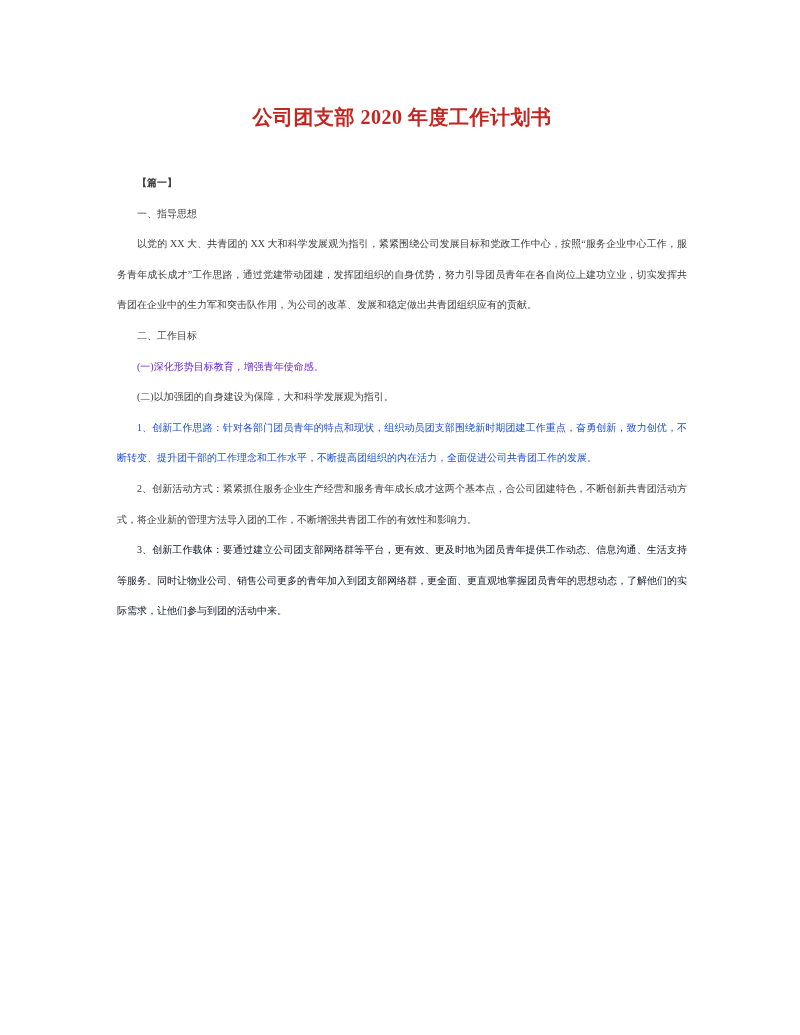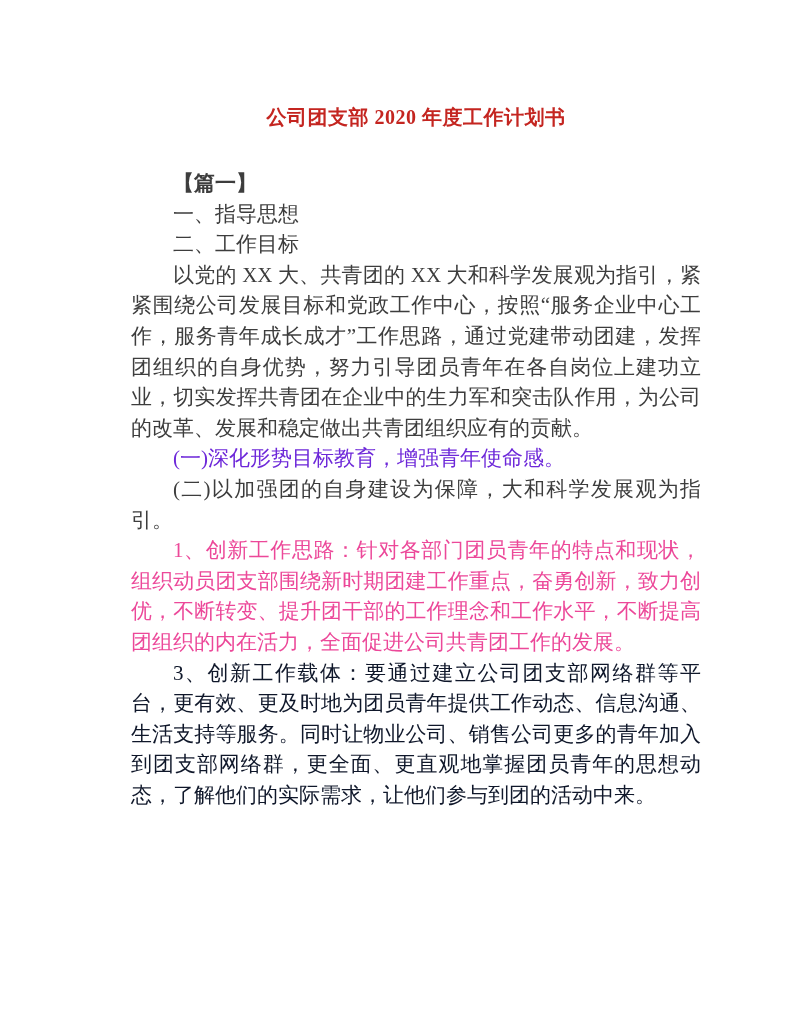--- a/index.html
+++ b/index.html
@@ -10,38 +10,38 @@
   .page {
     position: relative;
     width: 800px;
     height: 1035px;
     background: #ffffff;
     overflow: hidden;
     font-family: "Liberation Serif", "DejaVu Serif", serif;
   }
   .content {
     position: absolute;
-    left: 131px;
+    left: 117px;
     top: 102px;
     width: 570px;
   }
   .doc-title {
     margin: 0 0 36px 0;
     padding: 0;
     font-size: 20px;
     font-weight: bold;
     line-height: 30px;
     text-align: center;
     letter-spacing: 0.5px;
     white-space: nowrap;
   }
   .para {
     margin: 0;
     padding: 0;
-    font-size: 21px;
+    font-size: 10px;
     line-height: 30.6px;
     text-align: justify;
     text-justify: inter-ideograph;
     text-indent: 2em;
     letter-spacing: 0;
   }
   .bold {
     font-weight: bold;
   }
 </style>
@@ -49,27 +49,28 @@
 <body>
 
 <div class="page" style="background: rgb(255, 255, 255);">
   <div class="content">
     <h1 class="doc-title" style="color: rgb(196, 37, 32);">公司团支部 2020 年度工作计划书</h1>
 
     <p class="para bold" style="color: rgb(61, 61, 61);">【篇一】</p>
 
     <p class="para" style="color: rgb(61, 61, 61);">一、指导思想</p>
 
+    <p class="para" style="color: rgb(61, 61, 61);">以党的 XX 大、共青团的 XX 大和科学发展观为指引，紧紧围绕公司发展目标和党政工作中心，按照“服务企业中心工作，服务青年成长成才”工作思路，通过党建带动团建，发挥团组织的自身优势，努力引导团员青年在各自岗位上建功立业，切实发挥共青团在企业中的生力军和突击队作用，为公司的改革、发展和稳定做出共青团组织应有的贡献。</p>
+
     <p class="para" style="color: rgb(61, 61, 61);">二、工作目标</p>
-
-    <p class="para" style="color: rgb(61, 61, 61);">以党的 XX 大、共青团的 XX 大和科学发展观为指引，紧紧围绕公司发展目标和党政工作中心，按照“服务企业中心工作，服务青年成长成才”工作思路，通过党建带动团建，发挥团组织的自身优势，努力引导团员青年在各自岗位上建功立业，切实发挥共青团在企业中的生力军和突击队作用，为公司的改革、发展和稳定做出共青团组织应有的贡献。</p>
 
     <p class="para" style="color: #6d28d9;">(一)深化形势目标教育，增强青年使命感。</p>
 
 
     <p class="para" style="color: rgb(61, 61, 61);">(二)以加强团的自身建设为保障，大和科学发展观为指引。</p>
 
-    <p class="para" style="color: #ec4899;">1、创新工作思路：针对各部门团员青年的特点和现状，组织动员团支部围绕新时期团建工作重点，奋勇创新，致力创优，不断转变、提升团干部的工作理念和工作水平，不断提高团组织的内在活力，全面促进公司共青团工作的发展。</p>
+    <p class="para" style="color: #1d4ed8;">1、创新工作思路：针对各部门团员青年的特点和现状，组织动员团支部围绕新时期团建工作重点，奋勇创新，致力创优，不断转变、提升团干部的工作理念和工作水平，不断提高团组织的内在活力，全面促进公司共青团工作的发展。</p>
 
+    <p class="para" style="color: rgb(61, 61, 61);">2、创新活动方式：紧紧抓住服务企业生产经营和服务青年成长成才这两个基本点，合公司团建特色，不断创新共青团活动方式，将企业新的管理方法导入团的工作，不断增强共青团工作的有效性和影响力。</p>
 
     <p class="para" style="color: #0f172a;">3、创新工作载体：要通过建立公司团支部网络群等平台，更有效、更及时地为团员青年提供工作动态、信息沟通、生活支持等服务。同时让物业公司、销售公司更多的青年加入到团支部网络群，更全面、更直观地掌握团员青年的思想动态，了解他们的实际需求，让他们参与到团的活动中来。</p>
   </div>
 </div>
 
 </body></html>

